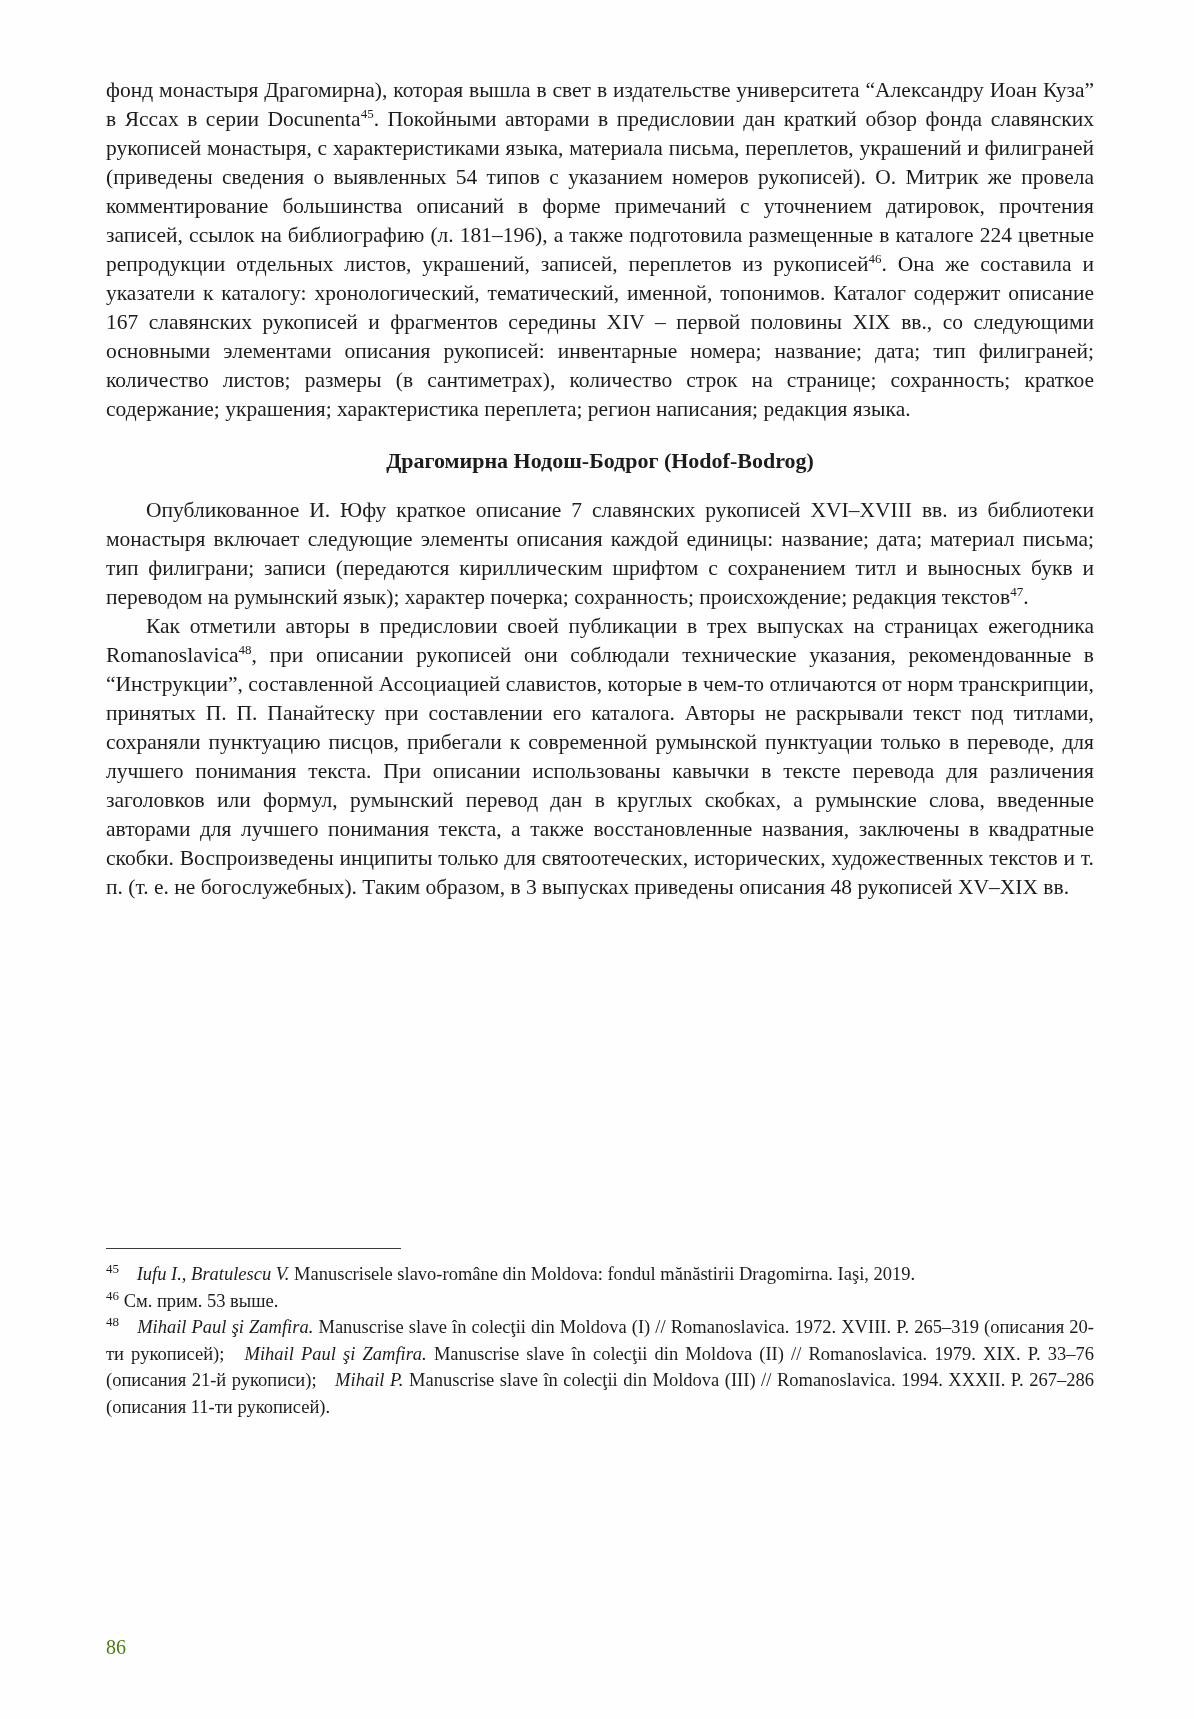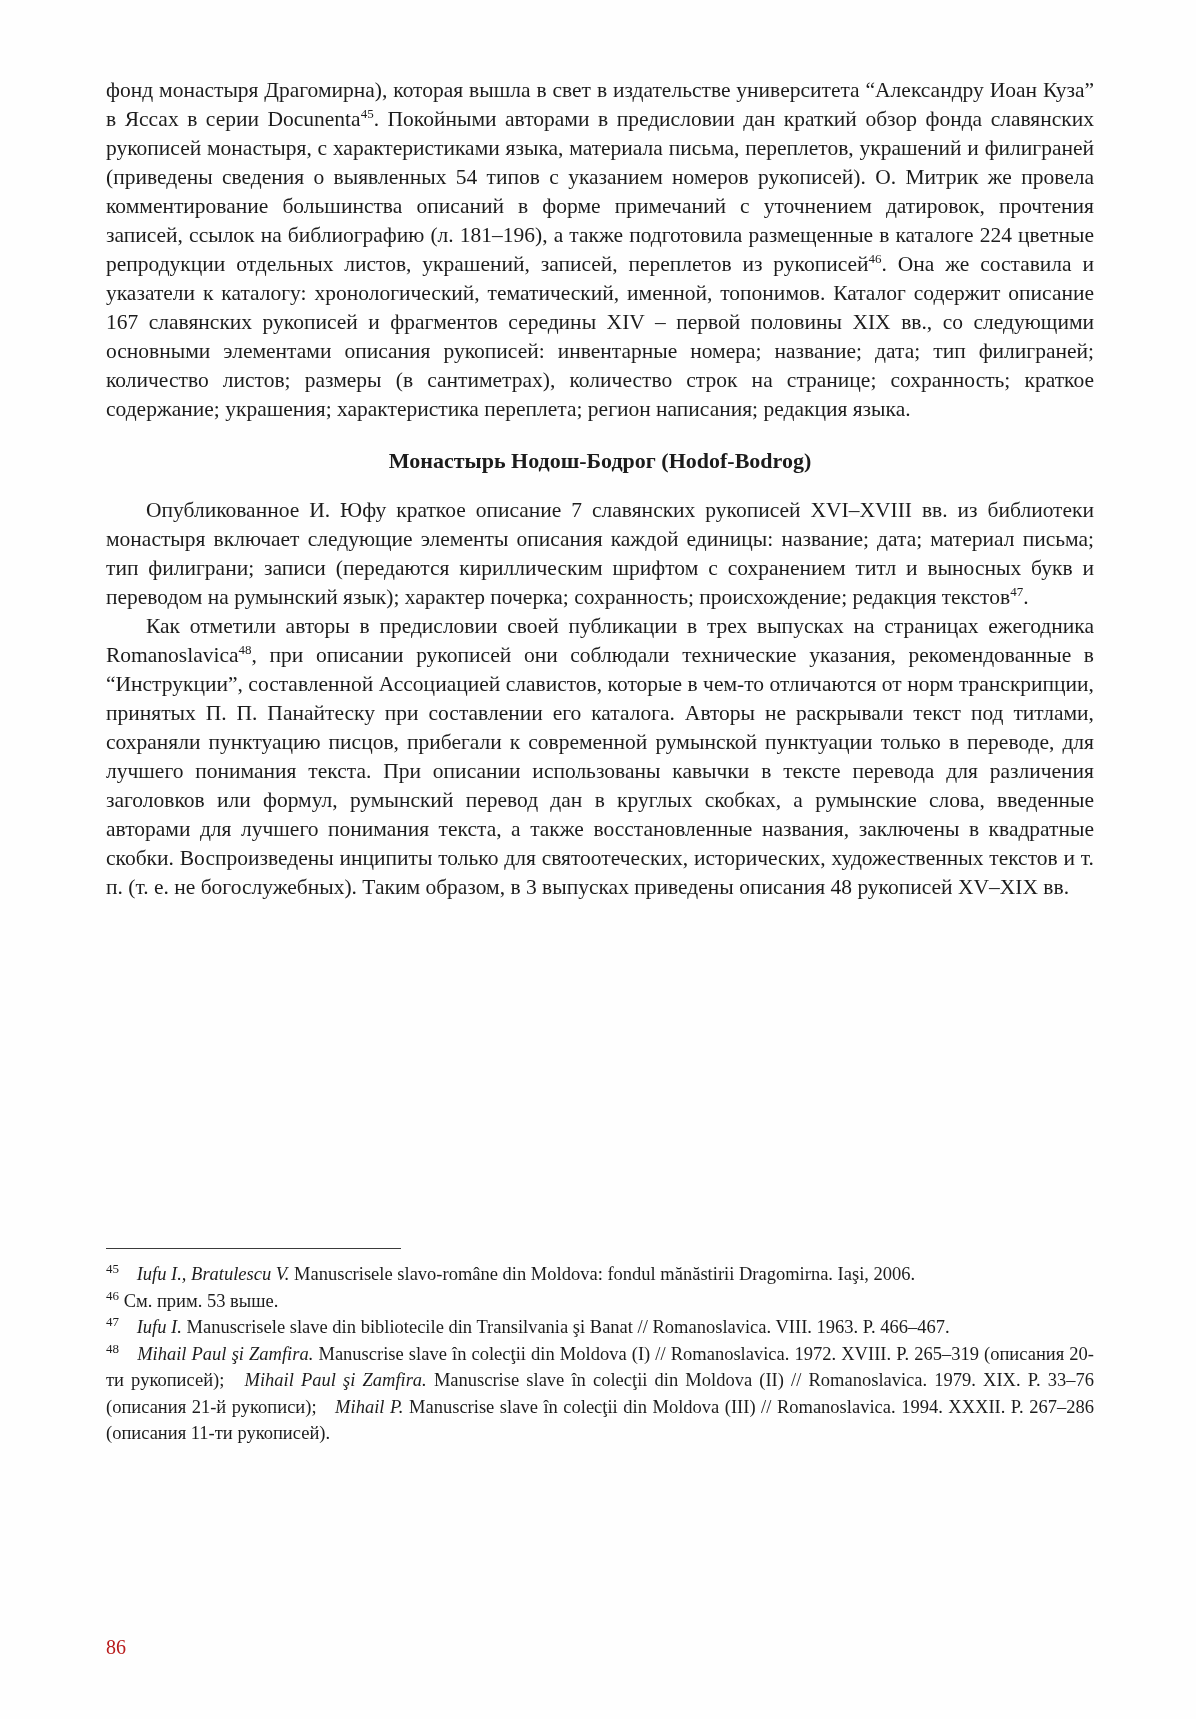--- a/index.html
+++ b/index.html
@@ -67,40 +67,39 @@
     text-align: justify;
     margin: 0;
     hyphens: auto;
     -webkit-hyphens: auto;
   }
   .page-number {
     position: absolute;
     left: 106px;
     top: 1636px;
     font-size: 20px;
-    color: #b91c1c;
+    color: #4d7c0f;
   }
 </style>
 </head>
 <body>
 
 <div class="page">
 
   <div class="content">
       <p class="para"><span>фонд монастыря Драгомирна), которая вышла в свет в издательстве университета “Александру Иоан Куза” в Яссах в серии Docunenta</span><sup class="fnref">45</sup><span>. Покойными авторами в предисловии дан краткий обзор фонда славянских рукописей монастыря, с характеристиками языка, материала письма, переплетов, украшений и филиграней (приведены сведения о выявленных 54 типов с указанием номеров рукописей). О. Митрик же провела комментирование большинства описаний в форме примечаний с уточнением датировок, прочтения записей, ссылок на библиографию (л. 181–196), а также подготовила размещенные в каталоге 224 цветные репродукции отдельных листов, украшений, записей, переплетов из рукописей</span><sup class="fnref">46</sup><span>. Она же составила и указатели к каталогу: хронологический, тематический, именной, топонимов. Каталог содержит описание 167 славянских рукописей и фрагментов середины XIV – первой половины XIX вв., со следующими основными элементами описания рукописей: инвентарные номера; название; дата; тип филиграней; количество листов; размеры (в сантиметрах), количество строк на странице; сохранность; краткое содержание; украшения; характеристика переплета; регион написания; редакция языка.</span></p>
-      <h2 class="heading">Монастырь Нодош-Бодрог (Hodof-Bodrog)</h2>
+      <h2 class="heading">Драгомирна Нодош-Бодрог (Hodof-Bodrog)</h2>
       <p class="para indent"><span>Опубликованное И. Юфу краткое описание 7 славянских рукописей XVI–XVIII вв. из библиотеки монастыря включает следующие элементы описания каждой единицы: название; дата; материал письма; тип филиграни; записи (передаются кириллическим шрифтом с сохранением титл и выносных букв и переводом на румынский язык); характер почерка; сохранность; происхождение; редакция текстов</span><sup class="fnref">47</sup><span>.</span></p>
       <p class="para indent"><span>Как отметили авторы в предисловии своей публикации в трех выпусках на страницах ежегодника Romanoslavica</span><sup class="fnref">48</sup><span>, при описании рукописей они соблюдали технические указания, рекомендованные в “Инструкции”, составленной Ассоциацией славистов, которые в чем-то отличаются от норм транскрипции, принятых П. П. Панайтеску при составлении его каталога. Авторы не раскрывали текст под титлами, сохраняли пунктуацию писцов, прибегали к современной румынской пунктуации только в переводе, для лучшего понимания текста. При описании использованы кавычки в тексте перевода для различения заголовков или формул, румынский перевод дан в круглых скобках, а румынские слова, введенные авторами для лучшего понимания текста, а также восстановленные названия, заключены в квадратные скобки. Воспроизведены инципиты только для святоотеческих, исторических, художественных текстов и т. п. (т. е. не богослужебных). Таким образом, в 3 выпусках приведены описания 48 рукописей XV–XIX вв.</span></p>
     </div>
 
   <div class="footnotes">
     <div class="fn-rule"></div>
     <div>
-        <p class="footnote"><sup class="fnref">45</sup> <span class="italic">Iufu I., Bratulescu V.</span><span> Manuscrisele slavo-române din Moldova: fondul mănăstirii Dragomirna. Iaşi, 2006.</span></p>
+        <p class="footnote"><sup class="fnref">45</sup> <span class="italic">Iufu I., Bratulescu V.</span><span> Manuscrisele slavo-române din Moldova: fondul mănăstirii Dragomirna. Iaşi, 2019.</span></p>
         <p class="footnote"><sup class="fnref">46</sup> <span>См. прим. 53 выше.</span></p>
-        <p class="footnote"><sup class="fnref">47</sup> <span class="italic">Iufu I.</span><span> Manuscrisele slave din bibliotecile din Transilvania şi Banat // Romanoslavica. VIII. 1963. P. 466–467.</span></p>
         <p class="footnote"><sup class="fnref">48</sup> <span class="italic">Mihail Paul şi Zamfira.</span><span> Manuscrise slave în colecţii din Moldova (I) // Romanoslavica. 1972. XVIII. P. 265–319 (описания 20-ти рукописей); </span><span class="italic">Mihail Paul şi Zamfira.</span><span> Manuscrise slave în colecţii din Moldova (II) // Romanoslavica. 1979. XIX. P. 33–76 (описания 21-й рукописи); </span><span class="italic">Mihail P.</span><span> Manuscrise slave în colecţii din Moldova (III) // Romanoslavica. 1994. XXXII. P. 267–286 (описания 11-ти рукописей).</span></p>
       </div>
   </div>
 
   <div class="page-number">86</div>
 
 </div>
 
 </body></html>

